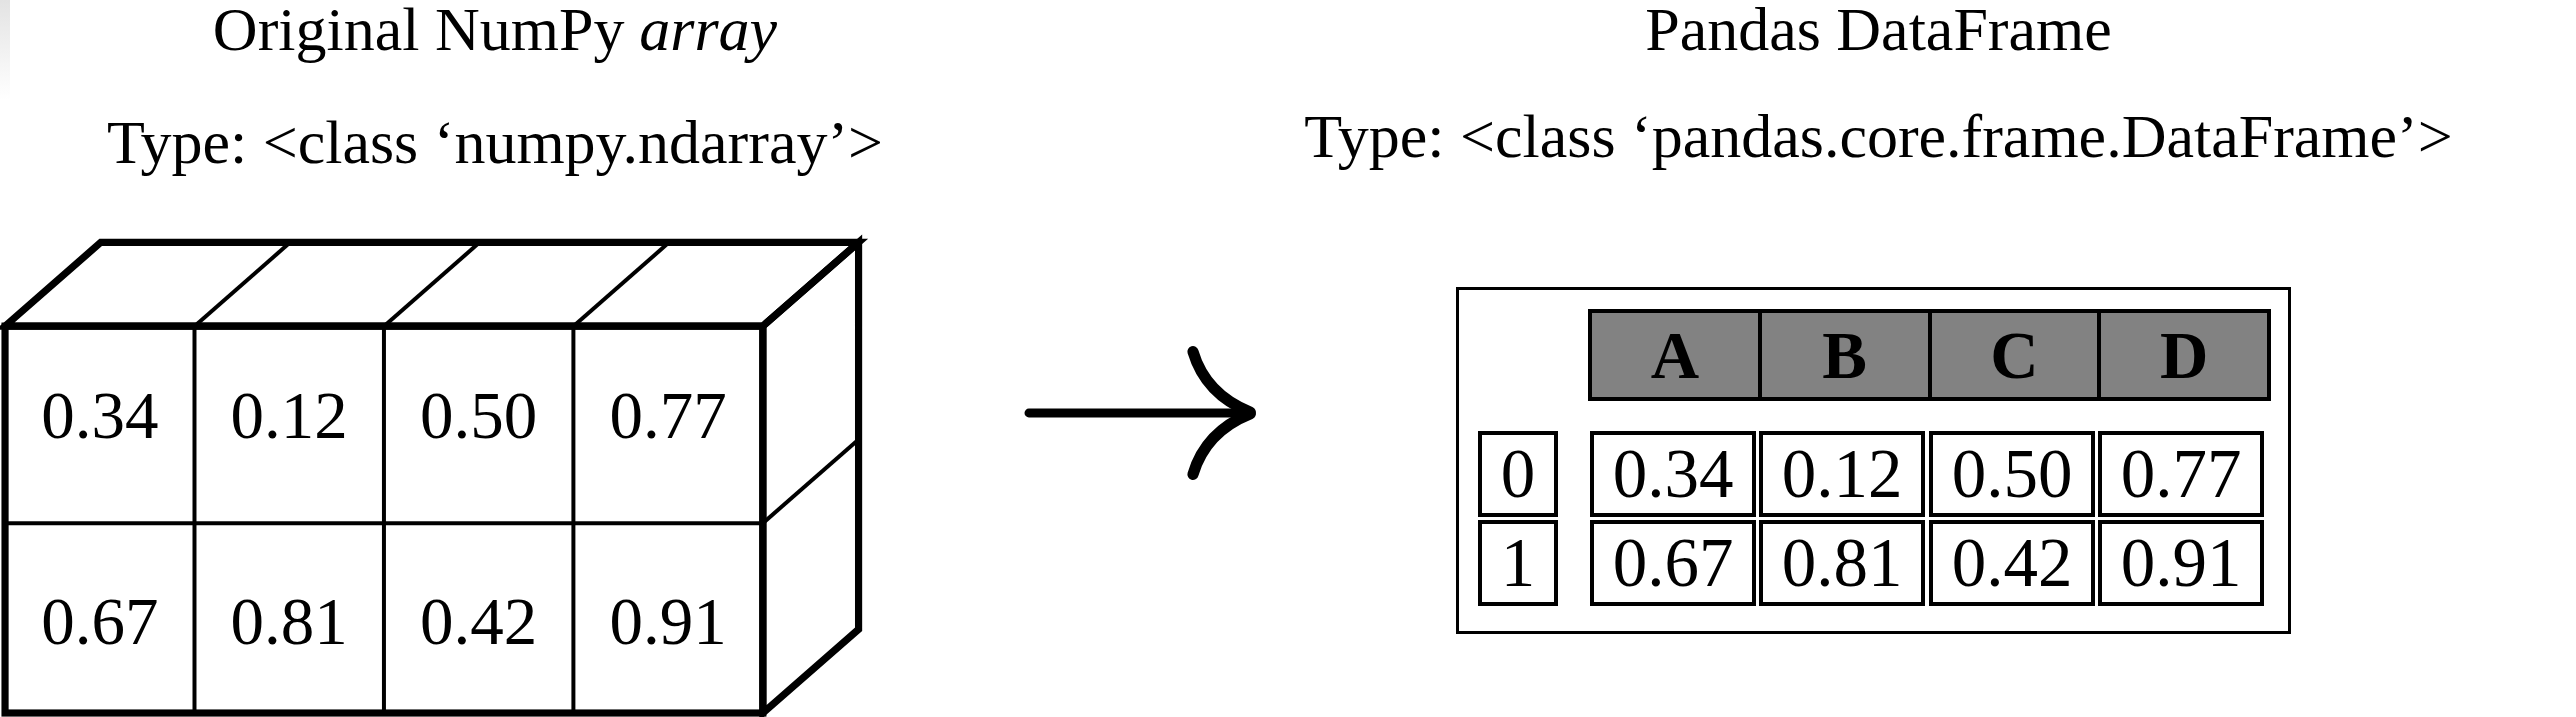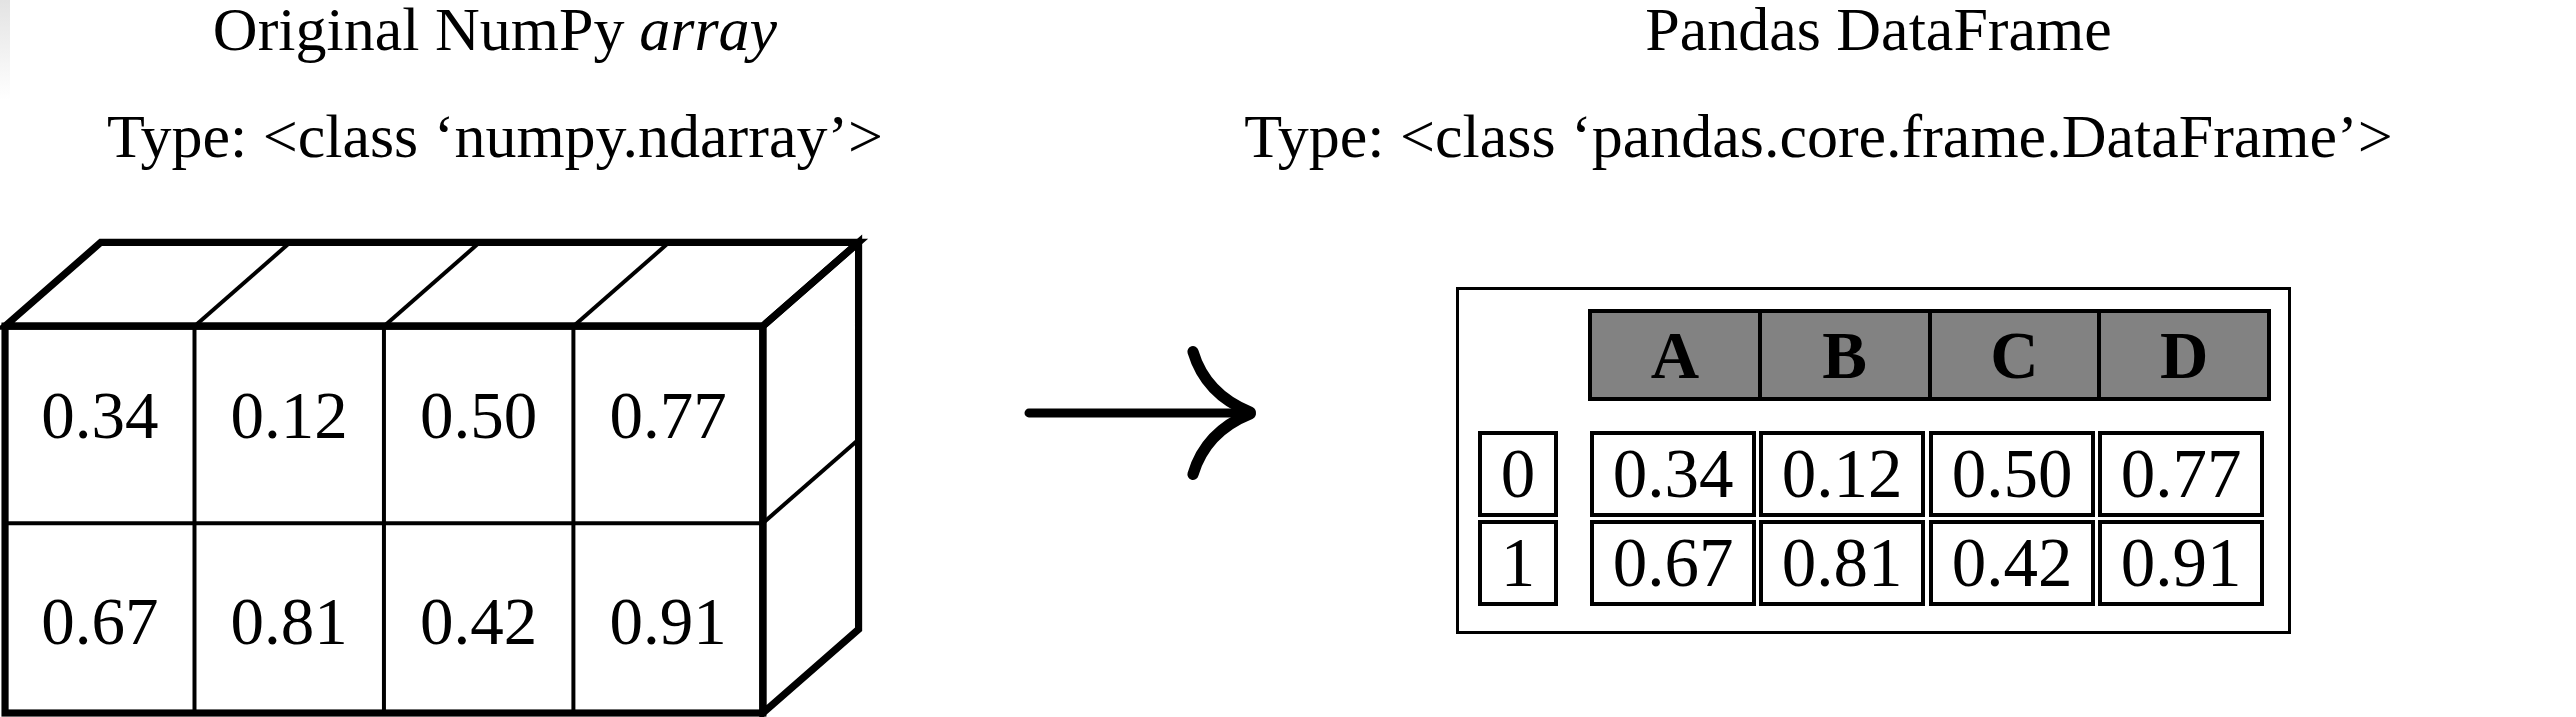--- a/index.html
+++ b/index.html
@@ -15,23 +15,23 @@
   }
   .title-line {
     position: absolute;
     text-align: center;
     font-size: 62px;
     line-height: 1;
     white-space: nowrap;
     color: #000;
   }
   #left-title-1 { left: 0; width: 990px; top: -1.6px; }
-  #left-title-2 { left: 0; width: 990px; top: 105px; }
+  #left-title-2 { left: 0; width: 990px; top: 111px; }
   #right-title-1 { left: 1194px; width: 1369px; top: -1.6px; }
-  #right-title-2 { left: 1134px; width: 1369px; top: 105px; }
+  #right-title-2 { left: 1194px; width: 1369px; top: 105px; }
   .italic { font-style: italic; margin-left: 0.24em; }
 
   .edge-shade {
     position: absolute; left: 0; top: 0;
     width: 9.6px; height: 100px;
     background: linear-gradient(to bottom, #e3e3e3, rgba(255,255,255,0));
   }
 
   #array-svg { position: absolute; left: 0; top: 232px; }
   .blue-face { fill: var(--array-blue); }

